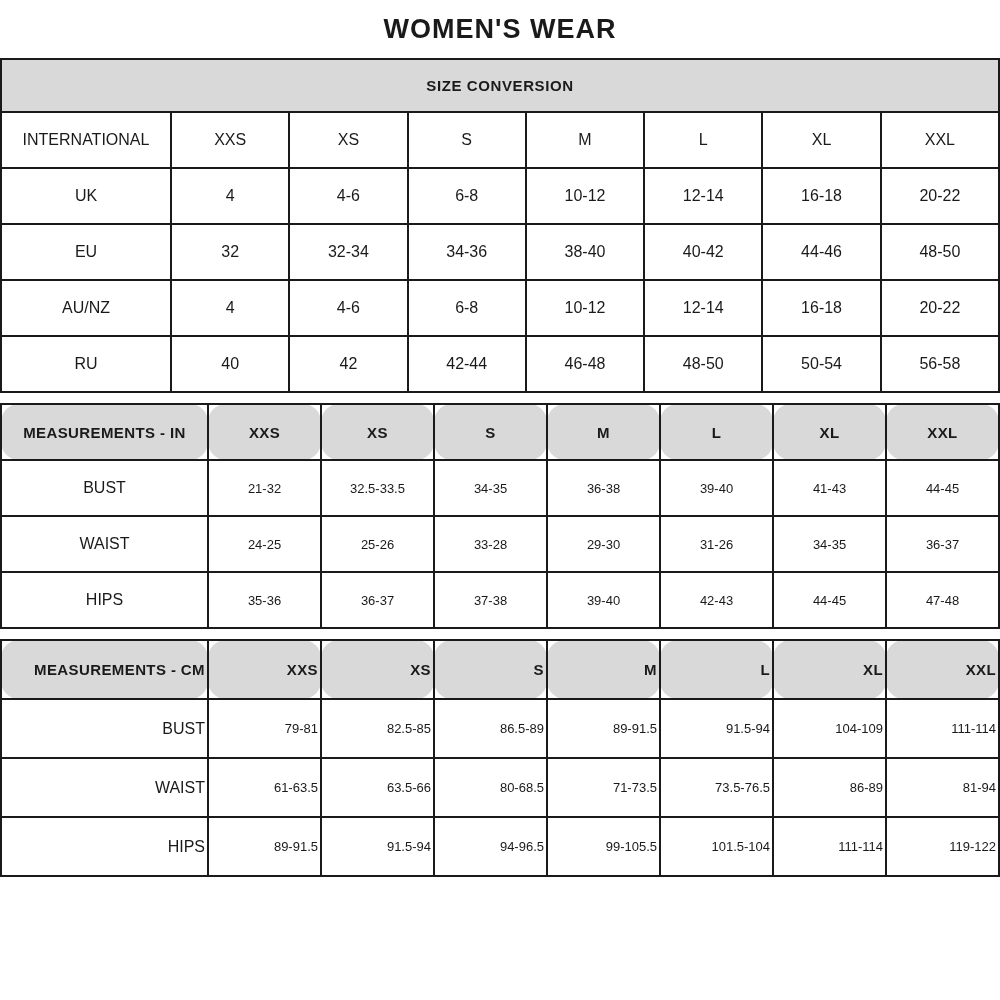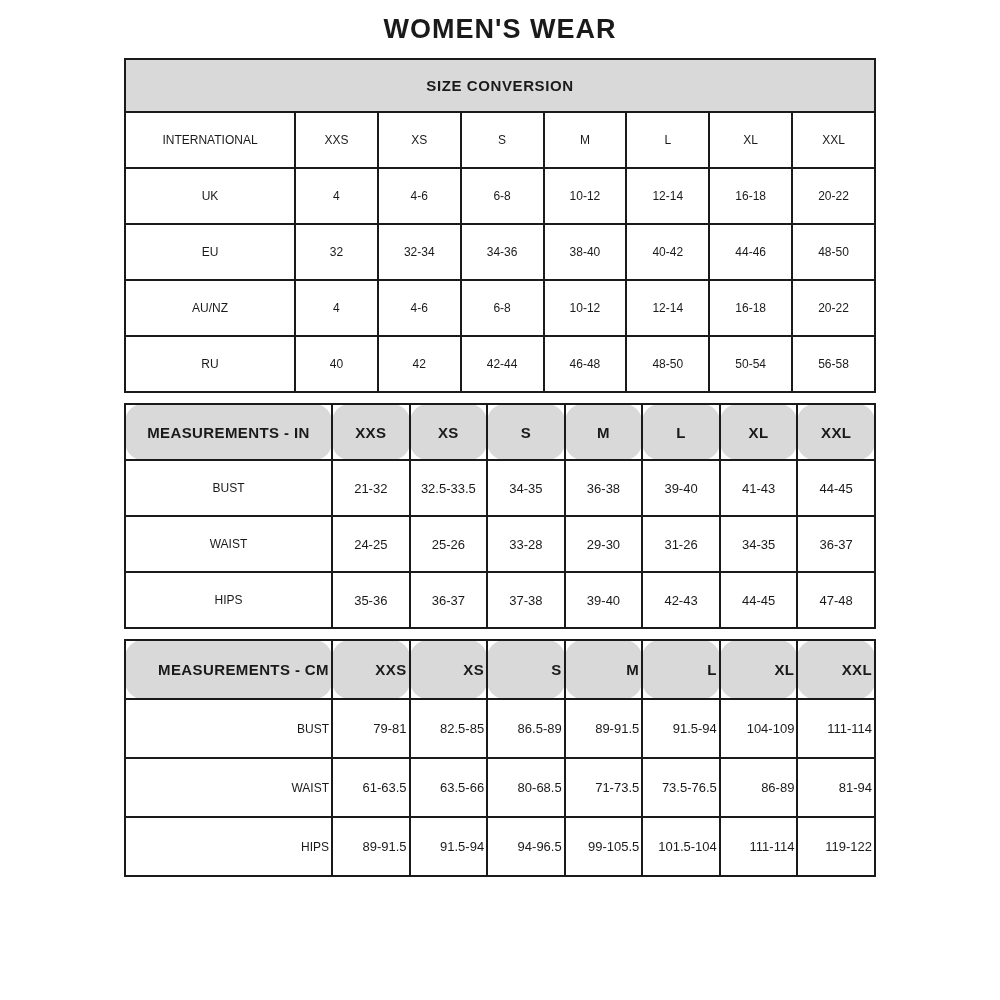--- a/index.html
+++ b/index.html
@@ -14,43 +14,43 @@
   h1.title {
     margin: 14px 0 13px 0;
     text-align: center;
     font-size: 27px;
     font-weight: bold;
     letter-spacing: 1px;
   }
   table {
     border-collapse: collapse;
     table-layout: fixed;
-    width: 752px;
+    width: 1000px;
     margin: 0 auto 10px auto;
   }
   td {
     border: 2px solid #1a1a1a;
     text-align: center;
     vertical-align: middle;
     padding: 0 2px;
     overflow: hidden;
     white-space: nowrap;
   }
   
-  .t1 td { height: 54px; font-size: 12px; }
+  .t1 td { height: 54px; font-size: 16px; }
   .t1 tr.span-header td {
     background: #d9d9d9;
     font-weight: bold;
     font-size: 15px;
     letter-spacing: 0.6px;
     height: 51px;
   }
   
   .tm td { height: 54px; font-size: 13px; }
-  .tm td.first { font-size: 12px; }
+  .tm td.first { font-size: 16px; }
   .tm tr.header td {
     background: #d9d9d9;
     font-weight: bold;
     font-size: 15px;
     letter-spacing: 0.4px;
     border-radius: 18px;
   }
   .t3 td { height: 57px; text-align: right; }
 </style>
 </head>

